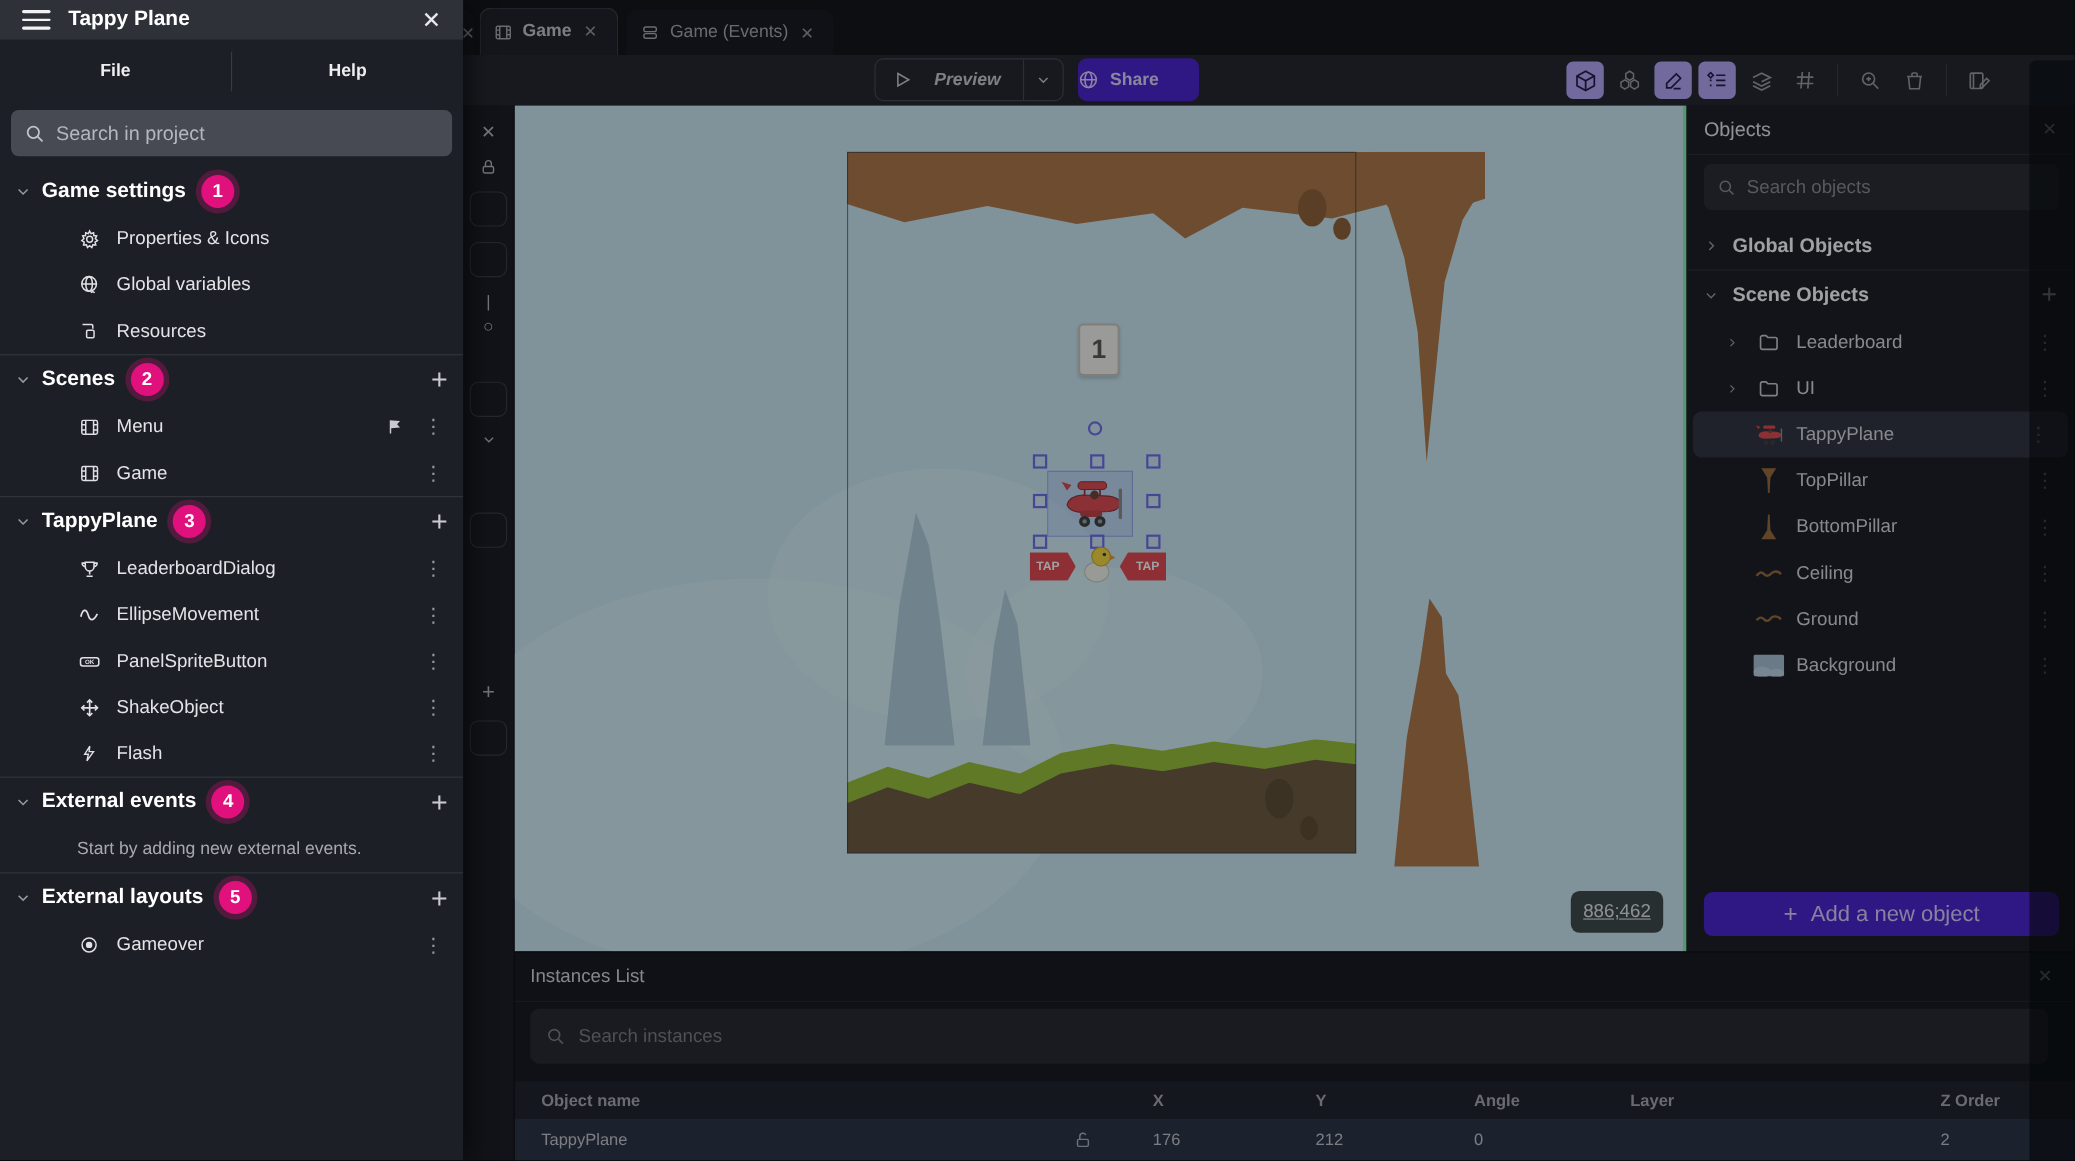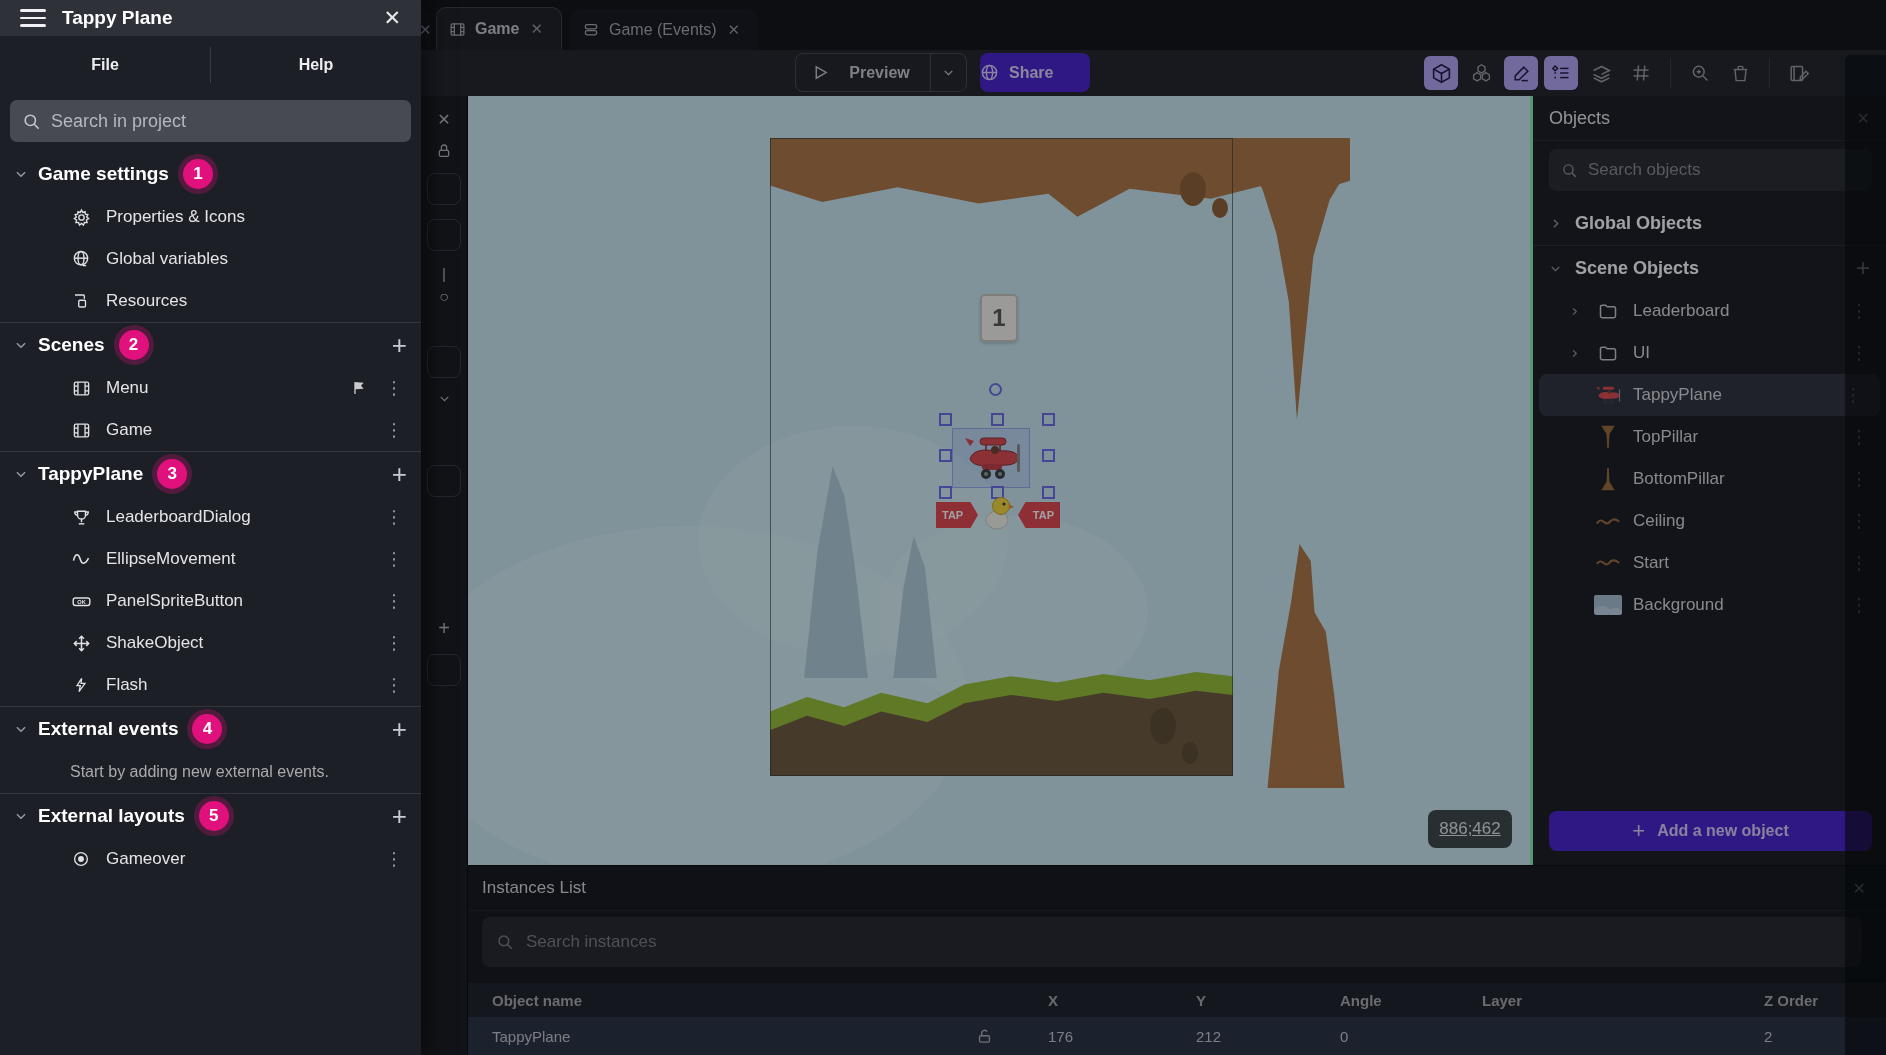--- a/index.html
+++ b/index.html
@@ -13,21 +13,21 @@
   .tab { position:absolute; display:flex; align-items:center; gap:9px; padding:0 12px; border-radius:10px 10px 0 0; cursor:pointer; }
   .tab-game { left:436px; top:7px; width:126px; height:43px; background:#1e2026; border:1px solid #3c3e48; border-bottom:none; }
   .tab-events { left:570px; top:9px; width:188px; height:41px; background:#16171d; }
   .tab-sliver { left:405px; top:9px; width:26px; height:41px; background:#16171d; }
   .tab .tlabel { font-weight:bold; font-size:16px; color:#c6c7cf; white-space:nowrap; }
   .tab-events .tlabel { color:#a7a8b0; font-weight:normal; }
   .tab .tclose { color:#9095a0; font-size:15px; margin-left:2px; }
   .tico { color:#a9aab2; }
 
   .btn-preview { position:absolute; left:795px; top:3px; width:172px; height:39px; border:1px solid #474851; border-radius:8px; display:flex; align-items:center; color:#c9cad2; background:transparent; cursor:pointer; }
-  .btn-preview .plabel { font-weight:bold; font-size:16px; flex:1; text-align:center; }
+  .btn-preview .plabel { font-weight:bold; font-size:16px; flex:1; text-align:center;font-style:italic; }
   .btn-preview .pdiv { width:1px; height:100%; background:#474851; }
   .btn-share { position:absolute; left:980px; top:3px; width:110px; height:39px; border:none; border-radius:8px; background:#4a23ce; display:flex; align-items:center; justify-content:flex-start; gap:10px; color:#ded4fa; cursor:pointer; }
   .btn-share .slabel { font-weight:bold; font-size:16px; }
 
   .tb-icons { position:absolute; left:1424px; top:5px; height:36px; display:flex; align-items:center; }
   .tb-btn { width:34px; height:34px; margin-right:6px; border-radius:6px; display:flex; align-items:center; justify-content:center; color:#9a9ba5; cursor:pointer; }
   .tb-btn.active { background:#b5a5f5; color:#231a45; }
   .tb-btn.dim { color:#6f7078; }
   .tb-sep { width:1px; height:30px; background:#3a3b44; margin:0 12px 0 6px; }
 
@@ -96,21 +96,21 @@
   .op-search input::placeholder { color:#8a8b92; }
   .op-search .sic { color:#8a8b92; }
   .op-sec { height:44px; display:flex; align-items:center; gap:10px; padding:0 16px; flex:none; cursor:pointer; }
   .op-sec .sec-label { font-size:18px; }
   .orow { height:42px; display:flex; align-items:center; gap:10px; padding:0 14px 0 36px; flex:none; cursor:pointer; }
   .orow.selected { background:#2f333f; border-radius:8px; margin:0 6px; padding-left:30px; }
   .orow .ochev { color:#9b9ca3; width:14px; }
   .orow .oic { width:30px; display:flex; justify-content:center; color:#c9cad0; }
   .orow .olabel { font-size:17px; color:#d8d9dd; flex:1; }
   .add-object { position:absolute; left:16px; right:14px; bottom:14px; height:40px; background:#4a23ce; border:none; border-radius:8px; display:flex; align-items:center; justify-content:center; gap:12px; color:#d9cdfb; cursor:pointer; }
-  .add-object .alabel { font-weight:bold; font-size:16px; }
+  .add-object .alabel { font-weight:normal; font-size:20px; }
 
   
   .instances { position:absolute; left:468px; top:865px; width:1418px; height:190px; background:#17181e; border-top:1px solid #0a0b0e; }
   .in-head { height:44px; display:flex; align-items:center; padding:0 20px 0 14px; }
   .in-title { font-size:17px; color:#d4d5d9; flex:1; }
   .in-search { margin:6px 24px 0 14px; height:50px; background:#26272e; border-radius:8px; display:flex; align-items:center; gap:12px; padding:0 14px; }
   .in-search input { flex:1; background:transparent; border:none; outline:none; color:#dfe0e4; font-size:17px; font-family:"Liberation Sans",sans-serif; }
   .in-search input::placeholder { color:#7c7d84; }
   .in-search .sic { color:#7c7d84; }
   .igrid { display:grid; grid-template-columns:484px 72px 148px 144px 142px 282px 1fr; align-items:center; padding-left:24px; }
@@ -459,21 +459,21 @@
       <span class="olabel">Ceiling</span>
       <span class="dots">⋮</span>
     </div>
     <div class="orow">
       <span class="ochev"></span>
       <span class="oic">
           <svg width="26" height="12" viewBox="0 0 30 14" fill="none" stroke="#9c6b3a" stroke-width="2.5">
             <path d="M2,8 q4,-5 8,-1 q4,4 8,-2 q5,-3 10,2"></path>
           </svg>
         </span>
-      <span class="olabel">Start</span>
+      <span class="olabel">Ground</span>
       <span class="dots">⋮</span>
     </div>
     <div class="orow">
       <span class="ochev"></span>
       <span class="oic">
           <svg width="28" height="20" viewBox="0 0 28 20">
             <rect x="0" y="0" width="28" height="20" rx="2" fill="#a9c2d4"></rect>
             <ellipse cx="8" cy="16" rx="8" ry="5" fill="#bdd4e2"></ellipse>
             <ellipse cx="21" cy="17" rx="7" ry="4" fill="#bdd4e2"></ellipse>
           </svg>

